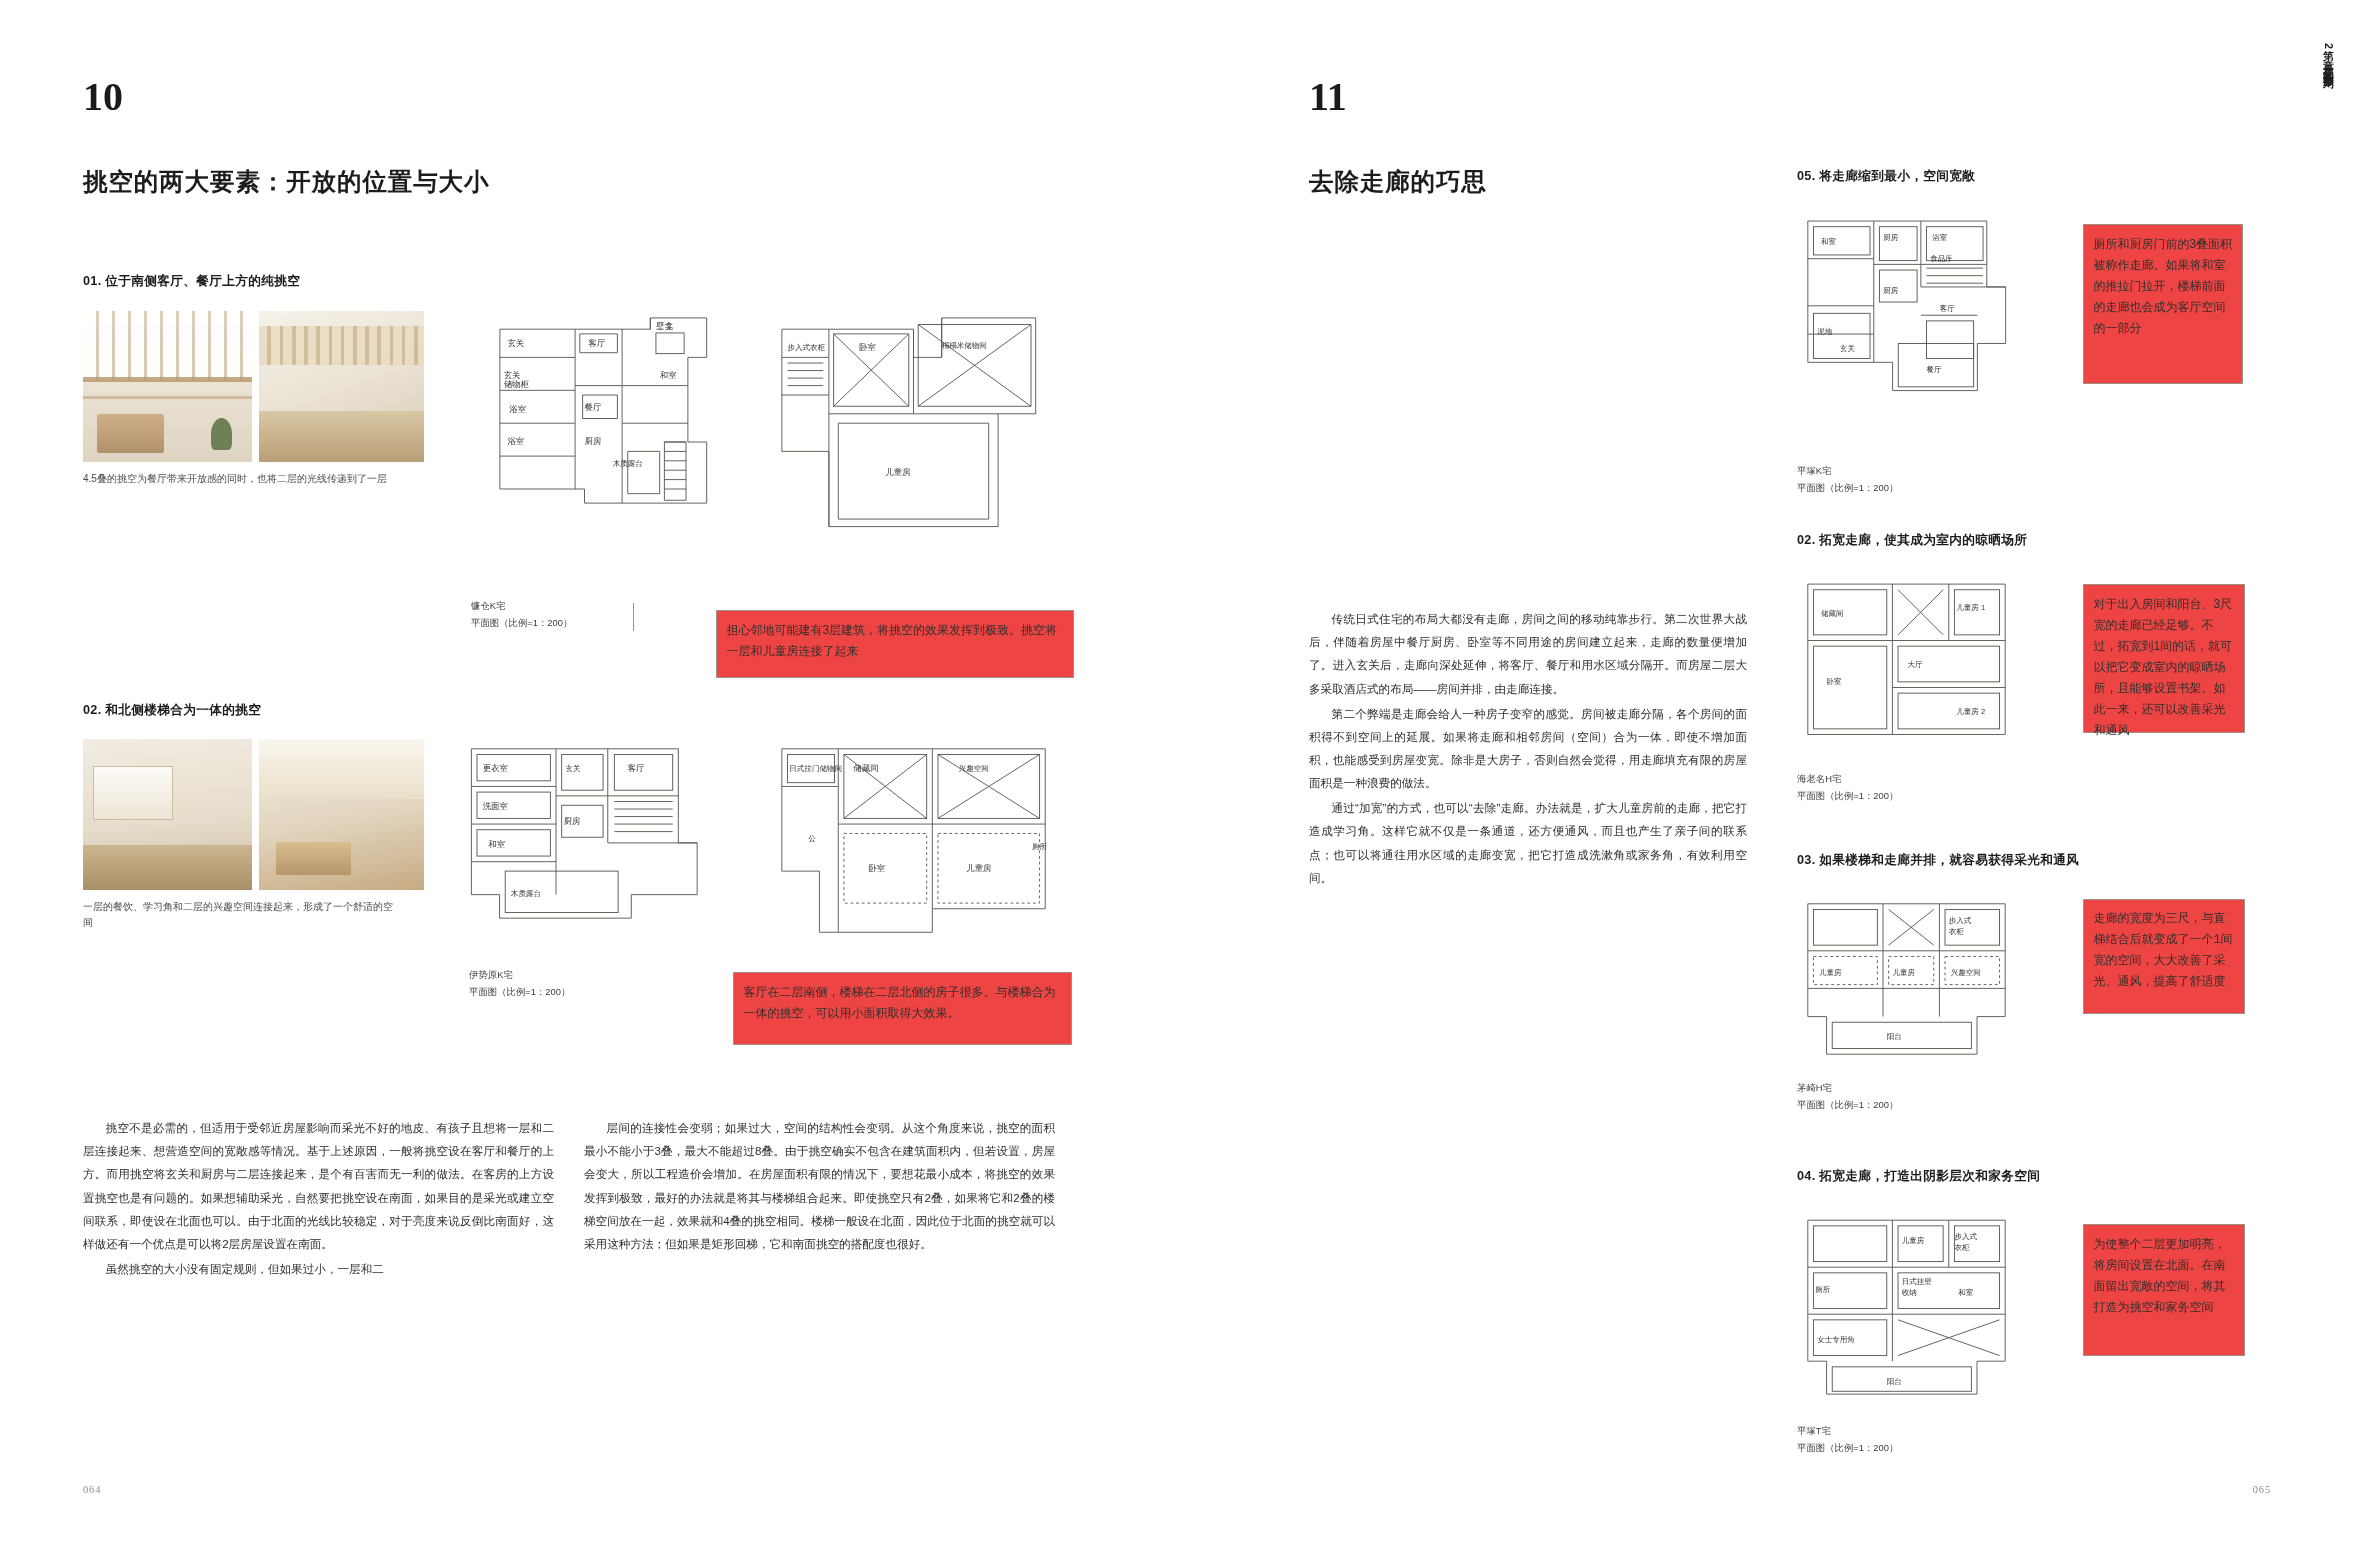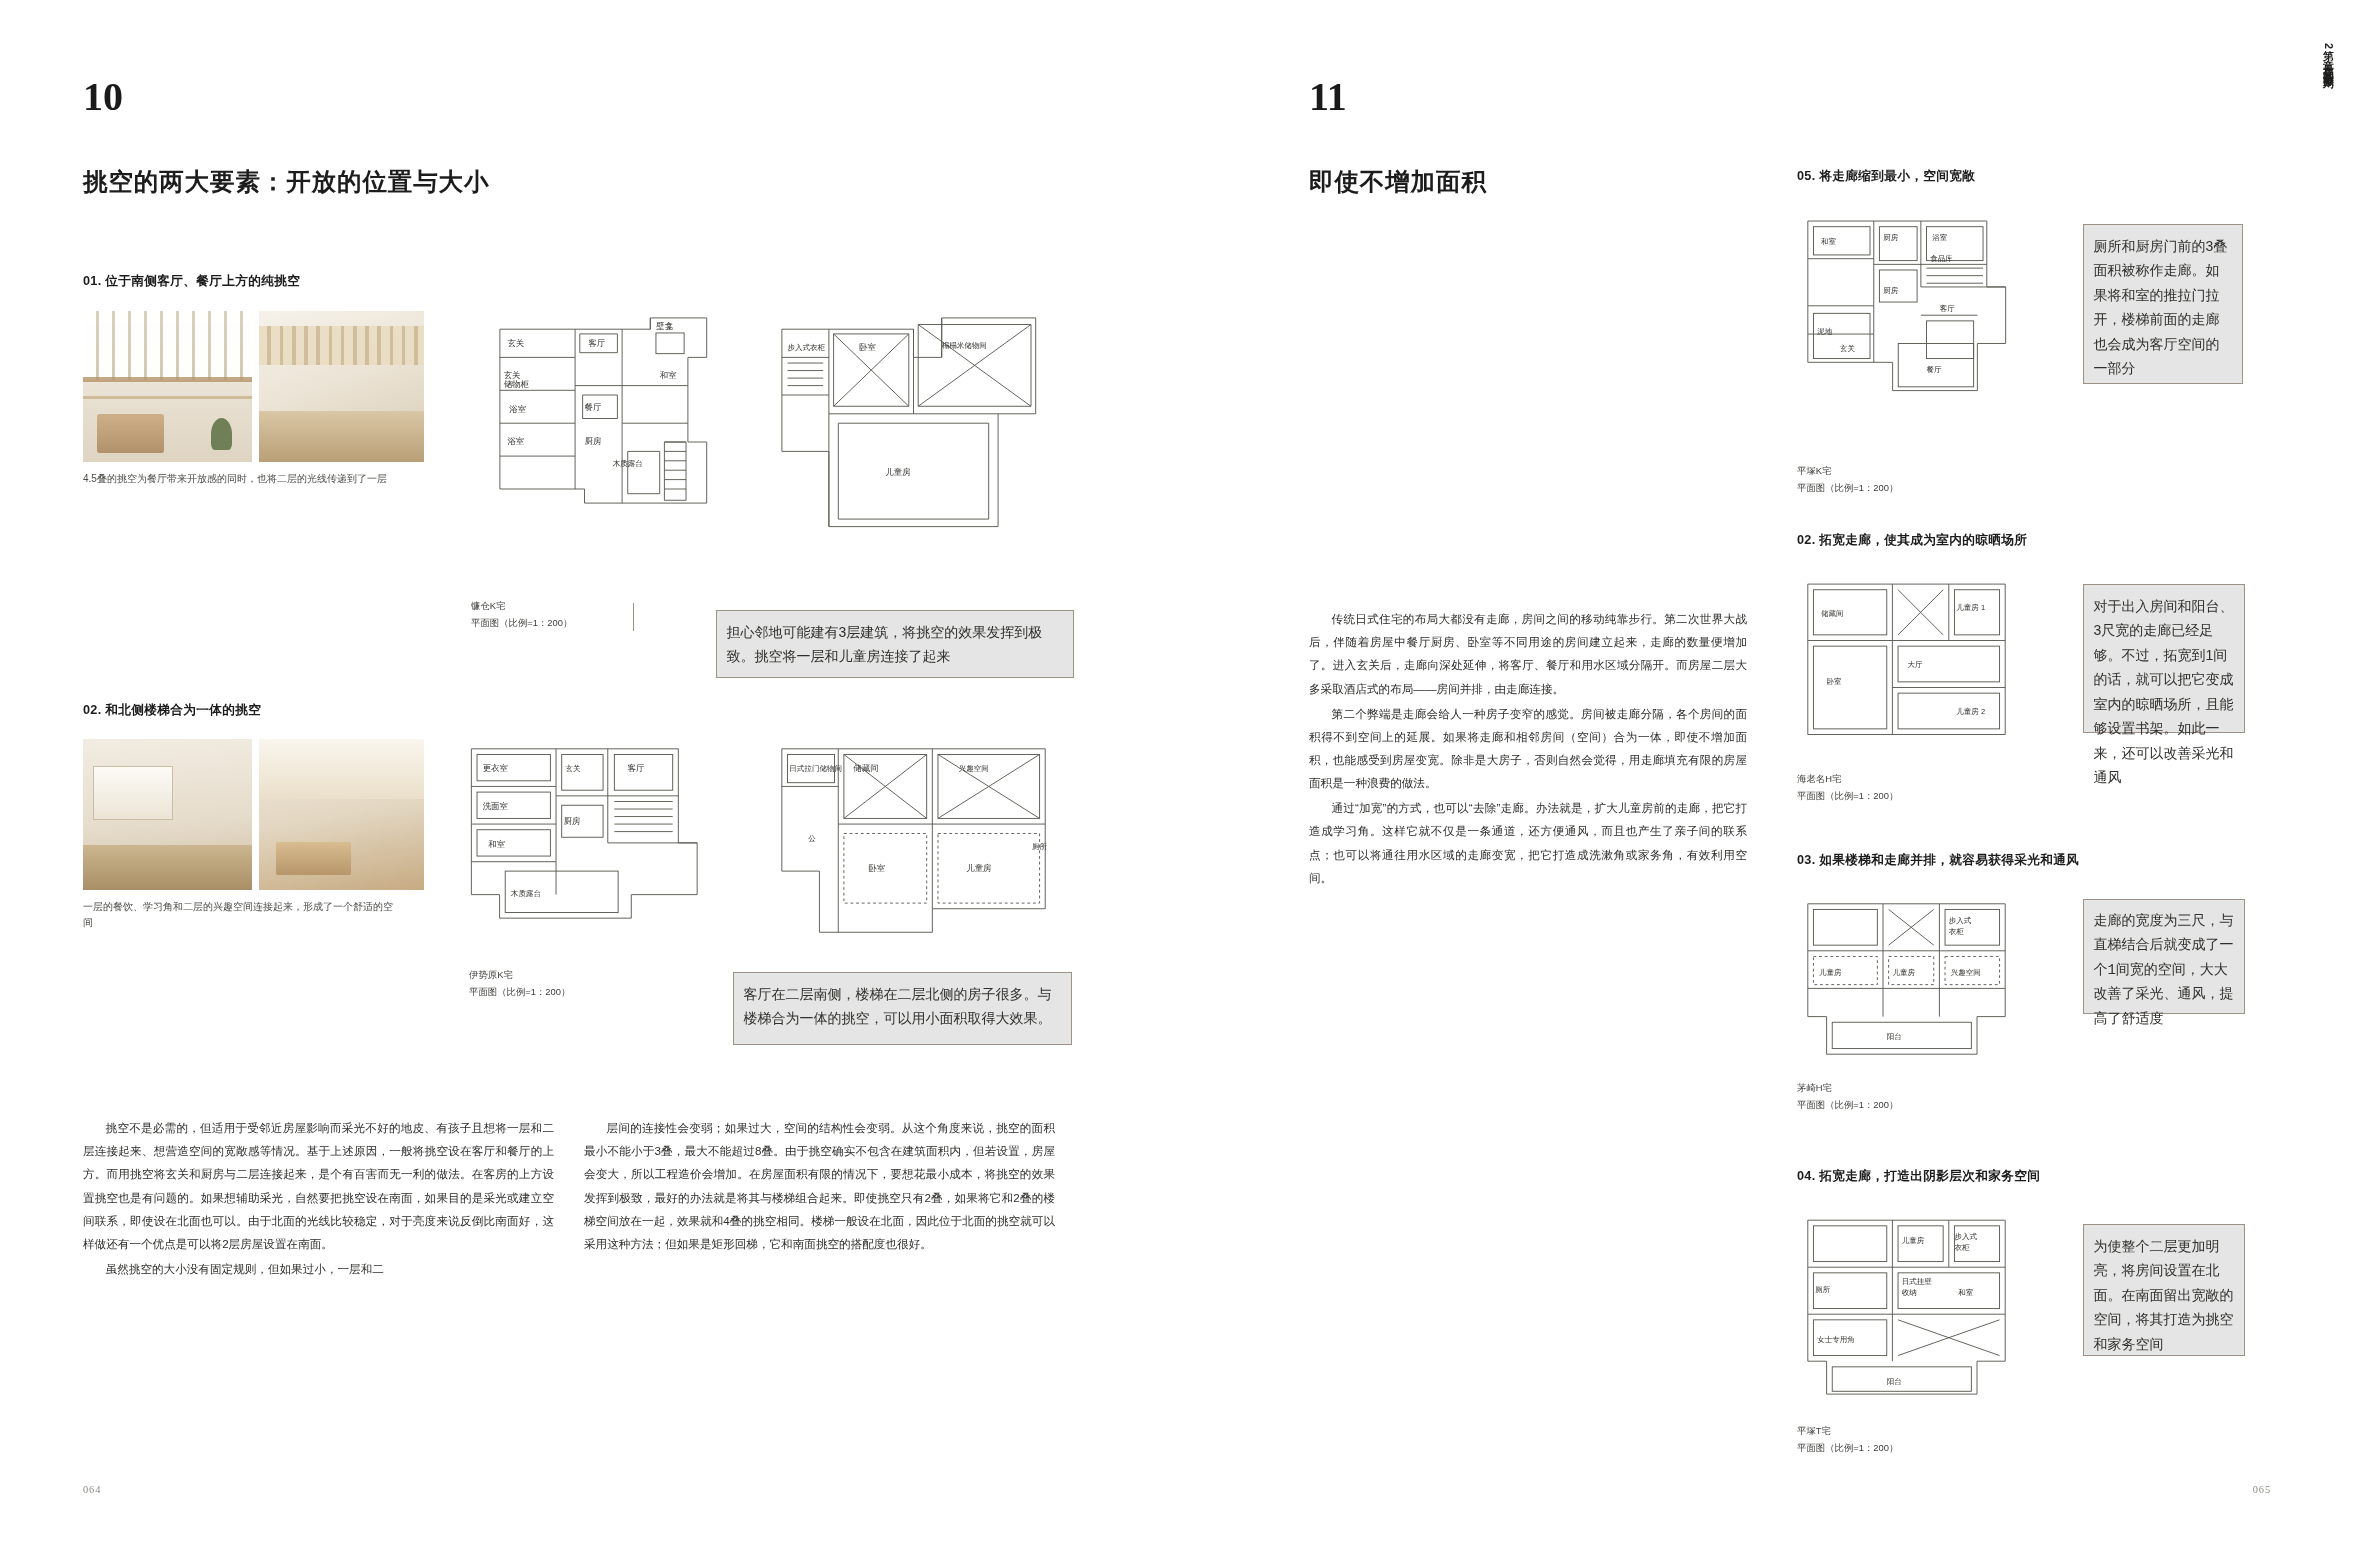--- a/index.html
+++ b/index.html
@@ -107,22 +107,22 @@
   .plan{
     position:absolute;
     background:#ffffff;
   }
   .plan svg{display:block;}
 
   
   .callout{
     position:absolute;
     border:0.9px solid #9a9386;
-    background:#e5e5e5;
-    font-size:14px;line-height:1.75;color:#2f2f2c;
+    background:#ef4444;
+    font-size:12px;line-height:1.75;color:#2f2f2c;
     padding:8.5px 9.4px;box-sizing:border-box;
   }
   .leader{position:absolute;background:#9a9386;}
   .chapter-tab{
     position:absolute;right:17px;top:41px;
     writing-mode:vertical-rl;
     font-size:10.8px;letter-spacing:1.9px;color:#1d1d1b;
     font-weight:bold;line-height:1.5;
     height:160px;
   }
@@ -283,21 +283,21 @@
       <p>层间的连接性会变弱；如果过大，空间的结构性会变弱。从这个角度来说，挑空的面积最小不能小于3叠，最大不能超过8叠。由于挑空确实不包含在建筑面积内，但若设置，房屋会变大，所以工程造价会增加。在房屋面积有限的情况下，要想花最小成本，将挑空的效果发挥到极致，最好的办法就是将其与楼梯组合起来。即使挑空只有2叠，如果将它和2叠的楼梯空间放在一起，效果就和4叠的挑空相同。楼梯一般设在北面，因此位于北面的挑空就可以采用这种方法；但如果是矩形回梯，它和南面挑空的搭配度也很好。</p>
     </div>
 
     <div class="folio" style="position:absolute;left:83px;top:1484px;">064</div>
   </div>
 
   <div class="page page-right">
 
     <div class="num" style="position:absolute;left:132px;top:73px;">11</div>
 
-    <div class="sec-title" style="position:absolute;left:132px;top:165px;">即使不增加面积</div>
+    <div class="sec-title" style="position:absolute;left:132px;top:165px;">去除走廊的巧思</div>
 
     <div class="chapter-tab">第2章 布局的基本原则</div>
 
     <div class="bodytext" style="position:absolute;left:132px;top:607px;width:438px;">
       <p>传统日式住宅的布局大都没有走廊，房间之间的移动纯靠步行。第二次世界大战后，伴随着房屋中餐厅厨房、卧室等不同用途的房间建立起来，走廊的数量便增加了。进入玄关后，走廊向深处延伸，将客厅、餐厅和用水区域分隔开。而房屋二层大多采取酒店式的布局——房间并排，由走廊连接。</p>
       <p>第二个弊端是走廊会给人一种房子变窄的感觉。房间被走廊分隔，各个房间的面积得不到空间上的延展。如果将走廊和相邻房间（空间）合为一体，即使不增加面积，也能感受到房屋变宽。除非是大房子，否则自然会觉得，用走廊填充有限的房屋面积是一种浪费的做法。</p>
       <p>通过“加宽”的方式，也可以“去除”走廊。办法就是，扩大儿童房前的走廊，把它打造成学习角。这样它就不仅是一条通道，还方便通风，而且也产生了亲子间的联系点；也可以将通往用水区域的走廊变宽，把它打造成洗漱角或家务角，有效利用空间。</p>
     </div>
 
     <div class="sub-h" style="position:absolute;left:620px;top:168px;">05. 将走廊缩到最小，空间宽敞</div>

